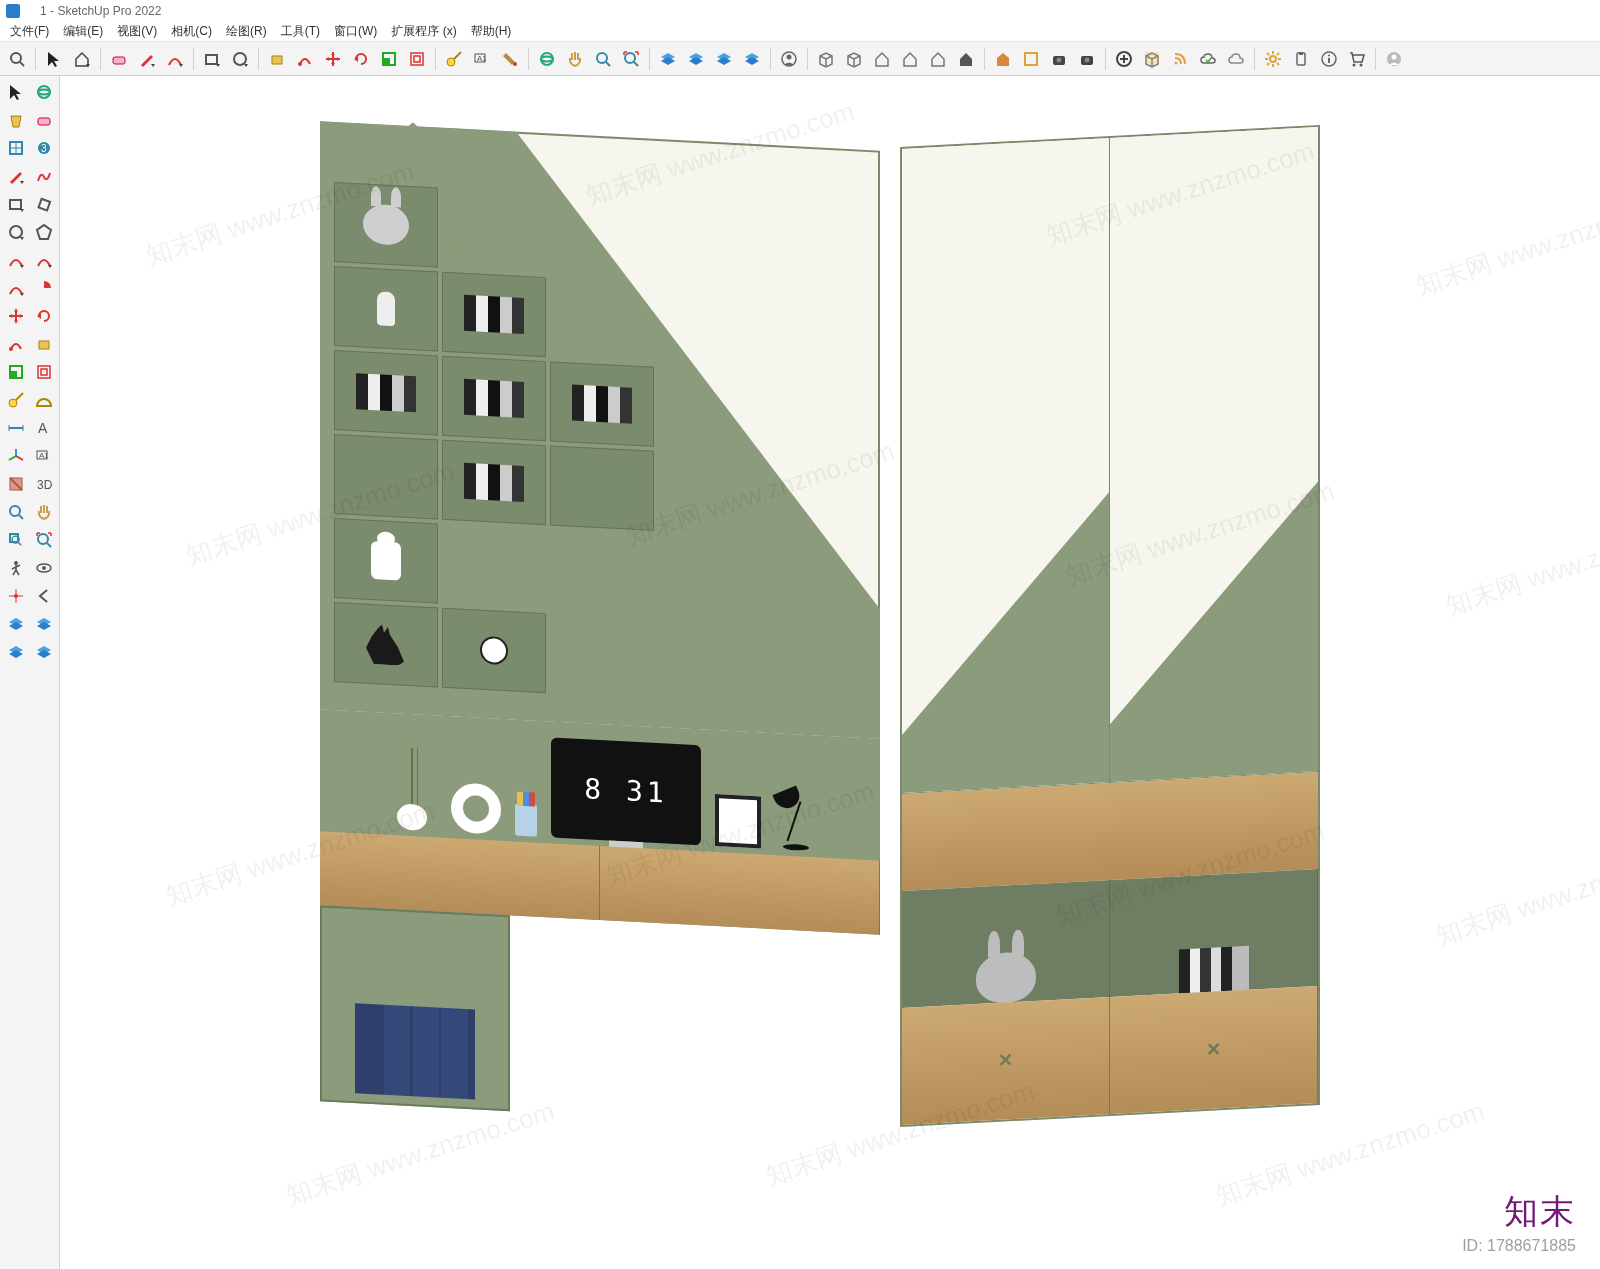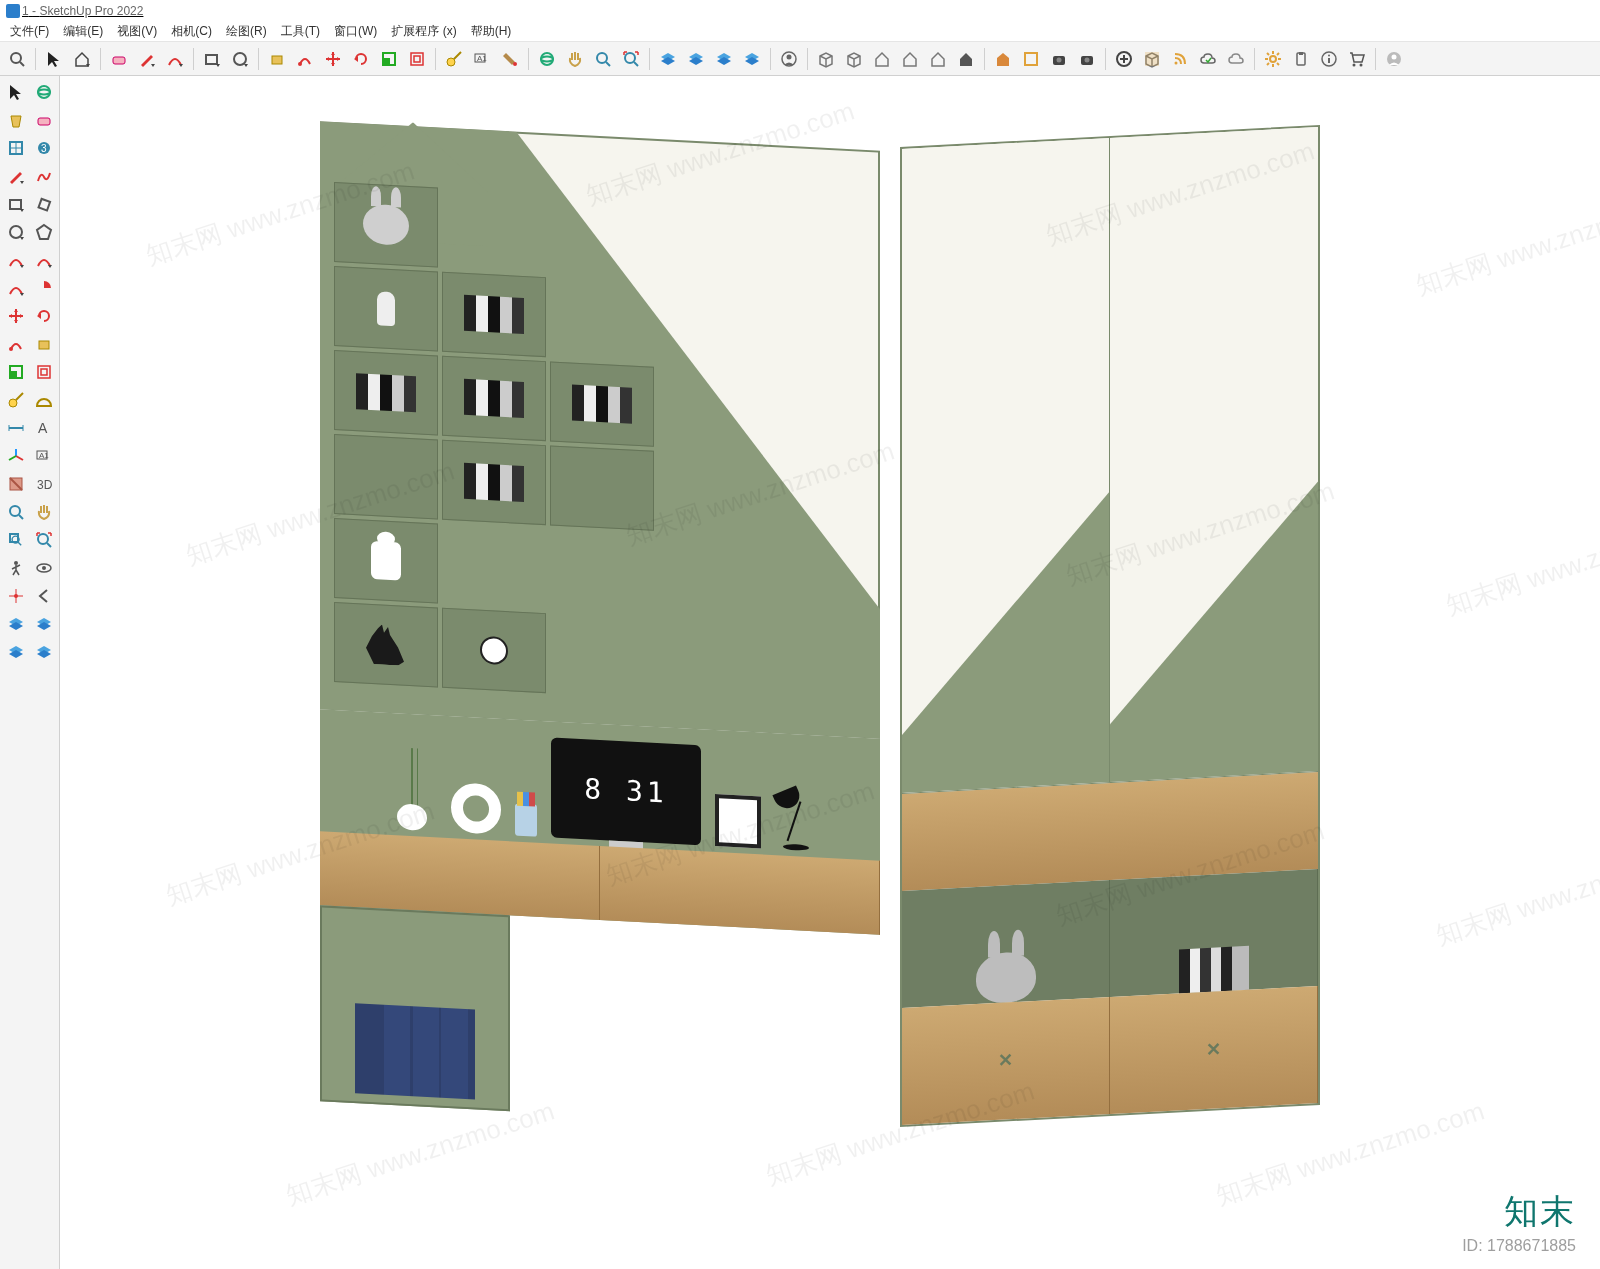--- a/index.html
+++ b/index.html
@@ -1,19 +1,19 @@
 <!DOCTYPE html>
 <html><head>
 <meta charset="utf-8">
 <style>
   * { box-sizing: border-box; margin: 0; padding: 0; }
   body { font-family: "Microsoft YaHei", Tahoma, Arial, sans-serif; font-size: 12px; background: #fff; width: 1600px; height: 1269px; overflow: hidden; position: relative; }
 
   
-  .title-bar { height: 22px; background: #fff; display: flex; align-items: center; padding: 0 6px; gap: 2px; text-decoration: underline; }
+  .title-bar { height: 22px; background: #fff; display: flex; align-items: center; padding: 0 6px; gap: 20px; }
   .title-icon { width: 14px; height: 14px; background: #2b7ecb; border-radius: 2px; display: inline-block; }
   .title-text { color: #666; font-size: 12px; }
 
   
   .menu-bar { height: 20px; background: #fff; display: flex; align-items: center; padding: 0 6px; gap: 6px; border-bottom: 1px solid #e5e5e5; }
   .menu-item { color: #333; font-size: 12px; padding: 2px 4px; cursor: default; }
 
   
   .main-toolbar { height: 34px; background: #f4f4f4; border-bottom: 1px solid #d0d0d0; display: flex; align-items: center; padding: 0 4px; gap: 2px; }
   .tb-btn { width: 26px; height: 26px; display: flex; align-items: center; justify-content: center; border: 1px solid transparent; border-radius: 2px; cursor: pointer; }
@@ -86,21 +86,21 @@
   .desk-drawers div{flex:1;border-right:1px solid #946f3f;}
 
   .base-unit { position:absolute; left:0; top:80%; width:34%; height:20%; background:#8b9b7b; border:2px solid #6a7a5d; display:flex; align-items:flex-end; justify-content:center; padding-bottom:8px;}
   .binders{width:120px;height:90px;background:linear-gradient(90deg,#2e3f6b 0 22%,#2e3f6b 22% 24%,#34487a 24% 46%,#2e3f6b 46% 48%,#34487a 48% 70%,#2e3f6b 70% 72%,#34487a 72% 94%,#2e3f6b 94% 100%);}
 
   
   .watermarks { position:absolute; inset:0; pointer-events:none; }
   .wm { position:absolute; color:rgba(0,0,0,0.06); font-size:26px; font-weight:500; transform:rotate(-18deg); white-space:nowrap; }
 
   .footer-mark { position:absolute; right:24px; bottom:14px; text-align:right; color:#bfbfbf; }
-  .footer-mark .brand { font-size:34px; letter-spacing:2px; color:#0f766e; }
+  .footer-mark .brand { font-size:34px; letter-spacing:2px; color:#701a75; }
   .footer-mark .id { font-size:16px; color:#9e9e9e; margin-top:2px; }
 </style>
 </head>
 <body>
 
 <div class="title-bar">
   <span class="title-icon"></span>
   <span class="title-text">
     <span>1</span>
     <span> - </span>

